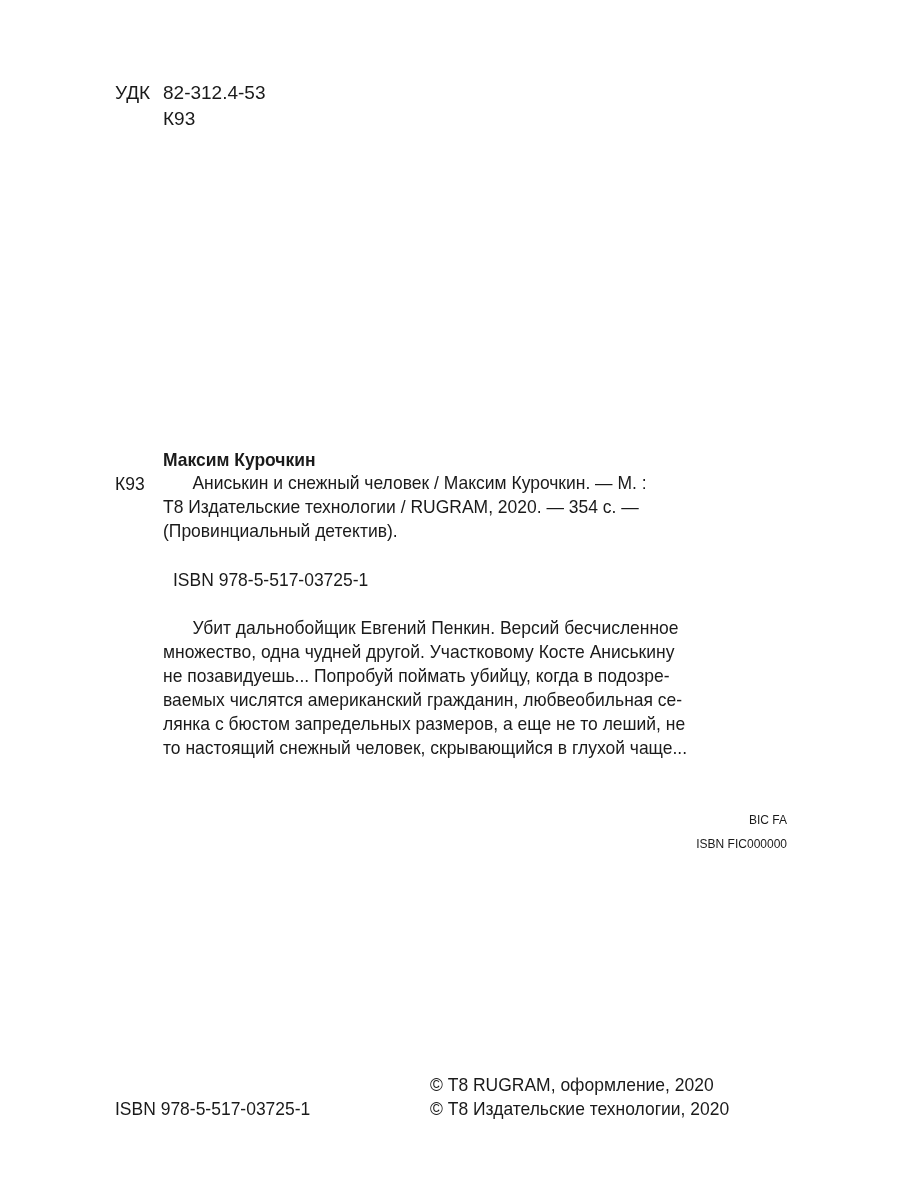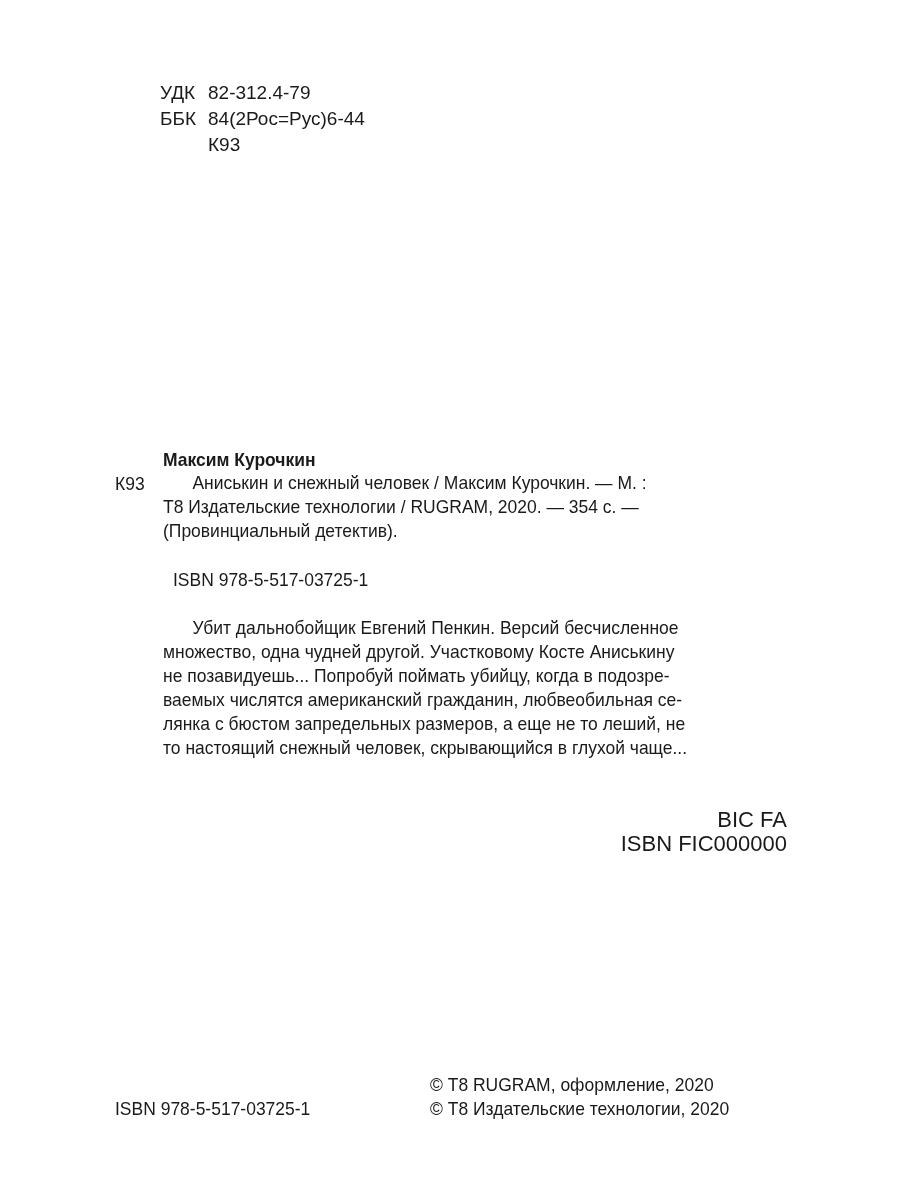--- a/index.html
+++ b/index.html
@@ -14,21 +14,20 @@
       overflow: hidden;
       font-family: "Liberation Sans", sans-serif;
       color: #1a1a1a;
     }
     .abs { position: absolute; white-space: nowrap; }
     .classif {
       left: 115px;
       top: 80px;
       font-size: 19px;
       line-height: 26px;
-      margin-left: 45px;
     }
     .classif .row { display: flex; }
     .classif .key { width: 48px; }
     .author {
       left: 163px;
       top: 447px;
       font-size: 19px;
       font-weight: bold;
       line-height: 26px;
       transform: scaleX(0.92);
@@ -68,21 +67,21 @@
       font-size: 19px;
       line-height: 24px;
       transform: scaleX(0.92);
       transform-origin: left top;
     }
     .annotation .line { display: block; white-space: nowrap; }
     .annotation .indent { padding-left: 32px; }
     .codes {
       right: 113px;
       top: 808px;
-      font-size: 22px;
+      font-size: 12px;
       line-height: 24px;
       text-align: right;
     }
     .codes .line { display: block; }
     .isbn-bottom {
       left: 115px;
       top: 1097px;
       font-size: 19px;
       line-height: 24px;
       transform: scaleX(0.92);
@@ -97,25 +96,21 @@
       transform-origin: left top;
     }
     .copyright .line { display: block; }
   </style>
 </head>
 <body>
 
 <div class="abs classif">
   <div class="row">
     <span class="key">УДК</span>
-    <span>82-312.4-79</span>
-  </div>
-  <div class="row">
-    <span class="key">ББК</span>
-    <span>84(2Рос=Рус)6-44</span>
+    <span>82-312.4-53</span>
   </div>
   <div class="row">
     <span class="key"></span>
     <span>К93</span>
   </div>
 </div>
 
 <div class="abs author">Максим Курочкин</div>
 
 <div class="abs k93-left">К93</div>

